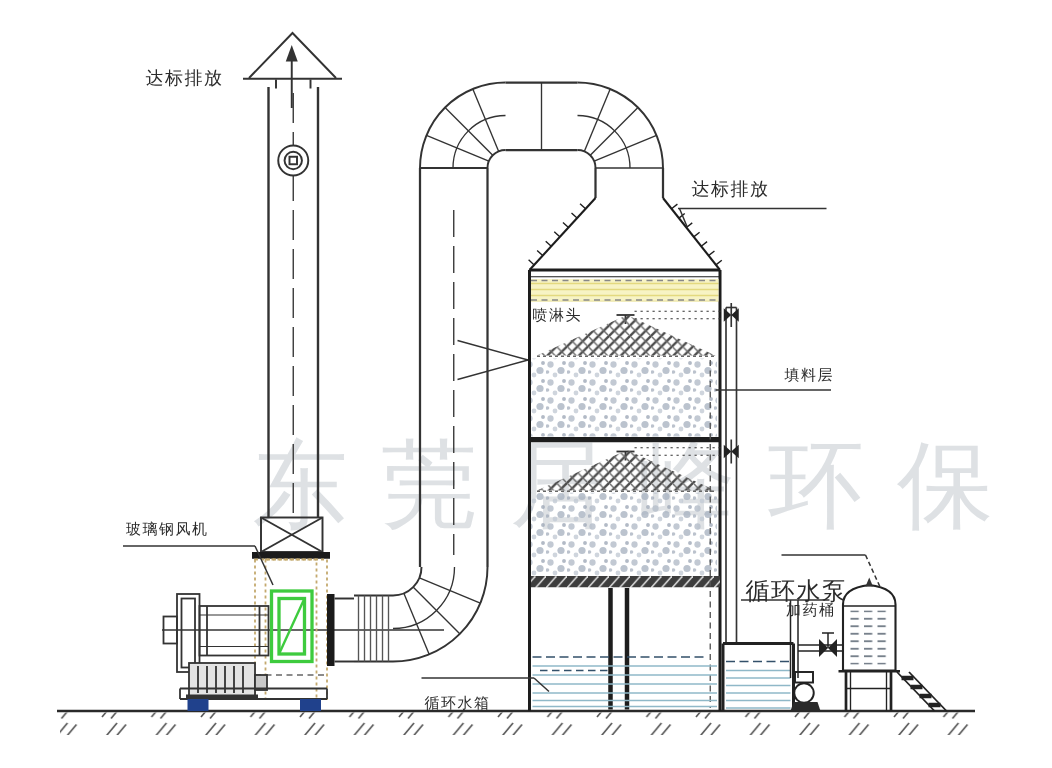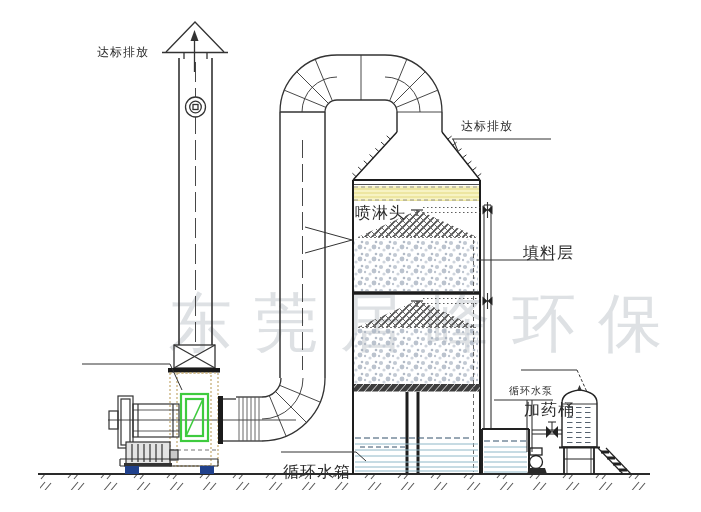--- a/index.html
+++ b/index.html
@@ -7,21 +7,21 @@
     position:relative;width:701px;height:512px;background:#ffffff;
     font-family:"Liberation Sans","DejaVu Sans",sans-serif;overflow:hidden;
   }
   .wm{
     position:absolute;left:168px;top:280px;z-index:1;
     font-size:64px;letter-spacing:22px;color:#9aa4ad;opacity:.32;
     white-space:nowrap;user-select:none;
   }
   svg.diagram{position:absolute;left:0;top:0;z-index:2;}
   .lbl{
-    position:absolute;z-index:3;color:#2b2b2b;font-size:16px;
+    position:absolute;z-index:3;color:#2b2b2b;font-size:10px;
     white-space:nowrap;letter-spacing:1px;
   }
   .lbl.big{font-size:12px;}
 </style>
 </head>
 <body>
 
 <div class="stage">
 
   <div class="wm">东莞居峰环保</div>
@@ -374,17 +374,18 @@
       <line x1="494" y1="400" x2="553" y2="400"></line>
       <line x1="521" y1="370" x2="577" y2="370"></line>
       <line x1="577" y1="370" x2="587" y2="392" stroke-dasharray="3 2"></line>
     </g>
   </svg>
 
   <div class="lbl big" style="left:97px;top:44px;">达标排放</div>
   <div class="lbl big" style="left:461px;top:118px;">达标排放</div>
   <div class="lbl" style="left:355px;top:203px;">喷淋头</div>
   <div class="lbl" style="left:499px;top:243px;margin-left:24px;">填料层</div>
+  <div class="lbl" style="left:84px;top:346px;">玻璃钢风机</div>
   <div class="lbl" style="left:283px;top:436px;margin-top:26px;">循环水箱</div>
-  <div class="lbl" style="left:509px;top:384px;font-size:10px;">循环水泵</div>
+  <div class="lbl" style="left:497px;top:384px;font-size:16px;">循环水泵</div>
   <div class="lbl" style="left:524px;top:352px;margin-top:48px;">加药桶</div>
 
 </div>
 
 </body></html>

